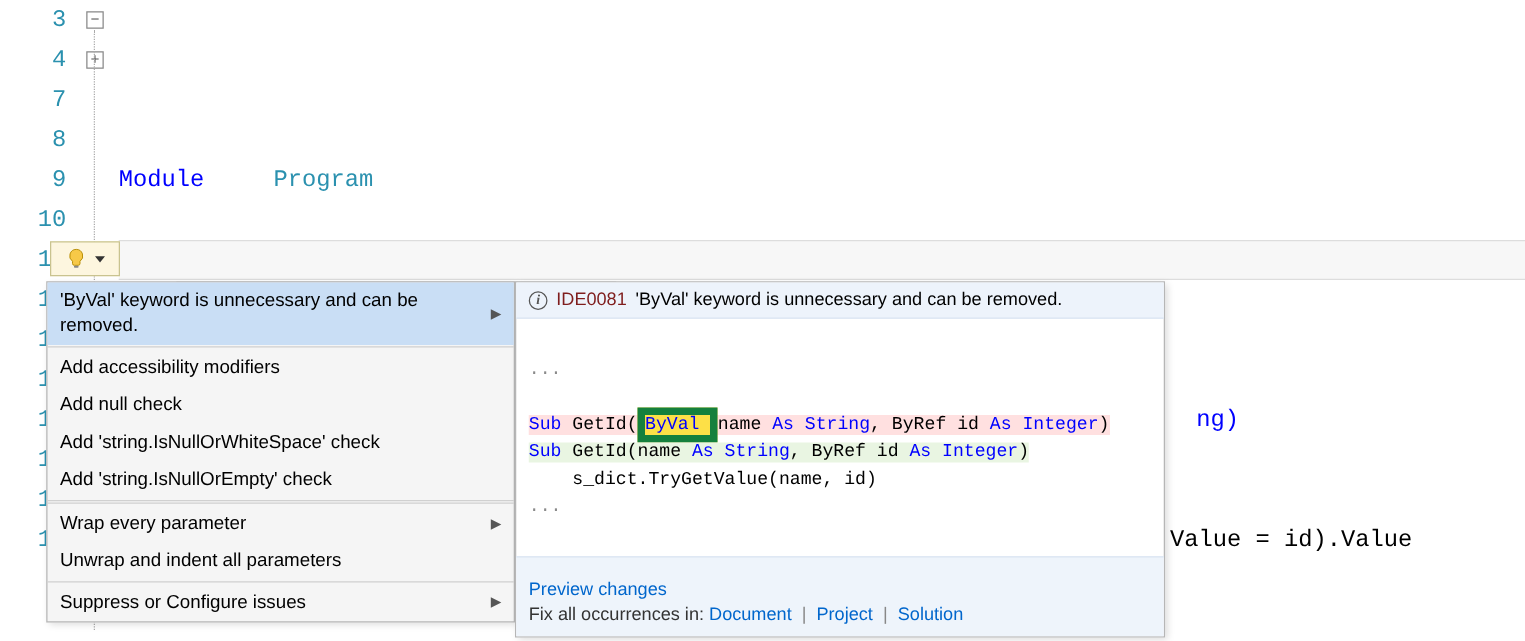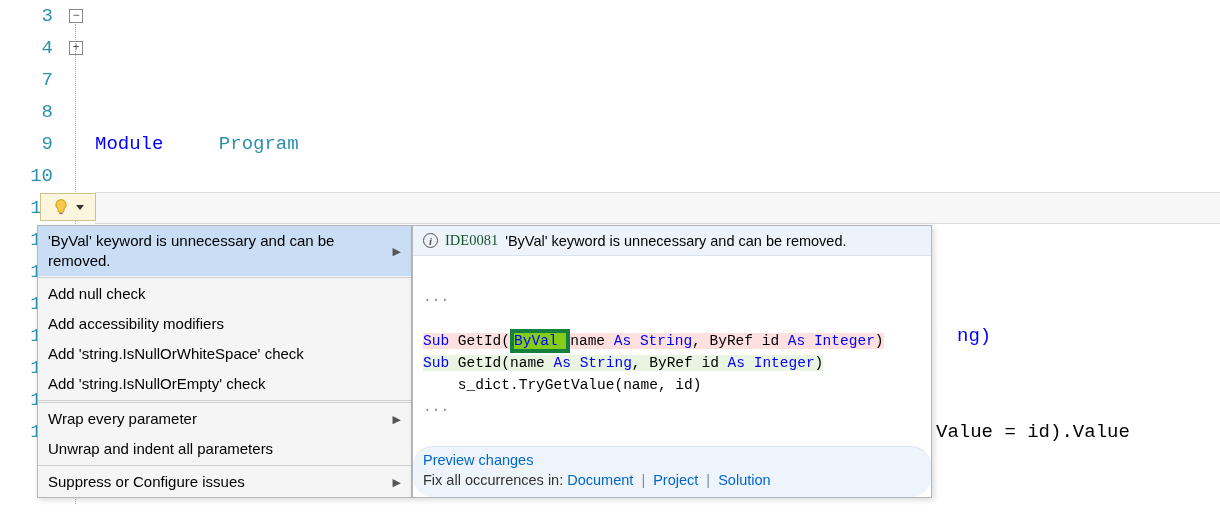--- a/index.html
+++ b/index.html
@@ -140,49 +140,48 @@
   box-shadow: 2px 2px 6px rgba(0,0,0,0.15);
 }
 .preview .header {
   background: #edf3fb;
   border-bottom: 1px solid #d9e4f1;
   padding: 6px 10px;
   display: flex;
   align-items: center;
   gap: 7px;
 }
-.preview .header .code-id { color: #14532d; font-family: Liberation Serif, serif; }
+.preview .header .code-id { color: #7f1d1d; }
 .preview .header .info-icon {
   width: 15px; height: 15px;
   border-radius: 50%;
   border: 1.5px solid #555;
   display: inline-flex;
   align-items: center; justify-content: center;
   font-size: 11px; font-weight: bold;
   font-family: Georgia, serif;
   font-style: italic;
   color: #555;
 }
 .preview .diff {
   font-family: Consolas, 'Courier New', monospace;
   font-size: 14.5px;
   padding: 8px 10px 6px 10px;
   line-height: 22px;
   white-space: pre;
 }
 .preview .diff .del { background: #ffe0e0; display: inline; }
-.preview .diff .del-strong { background: #84cc16; border: 4px solid #15803d; }
+.preview .diff .del-strong { background: #fde047; border: 6px solid #15803d; }
 .preview .diff .add { background: #e9f5e2; display: inline; }
 .preview .diff .dkw { color: #0000ff; }
 .preview .diff .faded { color: #8a8a8a; }
 .preview .footer {
   border-top: 1px solid #d9e4f1;
   background: #eef4fb;
-  padding: 5px 10px 9px 10px;
-  border-radius: 20px;
+  padding: 18px 10px 9px 10px;
 }
 .preview .footer a { color: #0066cc; text-decoration: none; cursor: pointer; }
 .preview .footer .fixline { margin-top: 4px; color: #333; }
 .preview .footer .fixline .pipe { color: #888; margin: 0 4px; }
 
 
 .bg-code {
   position: absolute;
   left: 95px;
   right: 0;
@@ -255,24 +254,24 @@
   <div class="bulb-caret"></div>
 </div>
 
 <div class="qmenu">
   <div class="item selected">
     <span>'ByVal' keyword is unnecessary and can be removed.</span>
     <span class="arrow">▶</span>
   </div>
   <div class="sep"></div>
   <div class="item">
+    <span>Add accessibility modifiers</span>
+  </div>
+  <div class="item">
     <span>Add null check</span>
-  </div>
-  <div class="item">
-    <span>Add accessibility modifiers</span>
   </div>
   <div class="item">
     <span>Add 'string.IsNullOrWhiteSpace' check</span>
   </div>
   <div class="item">
     <span>Add 'string.IsNullOrEmpty' check</span>
   </div>
   <div class="sep"></div>
   <div class="sep"></div>
   <div class="item">

